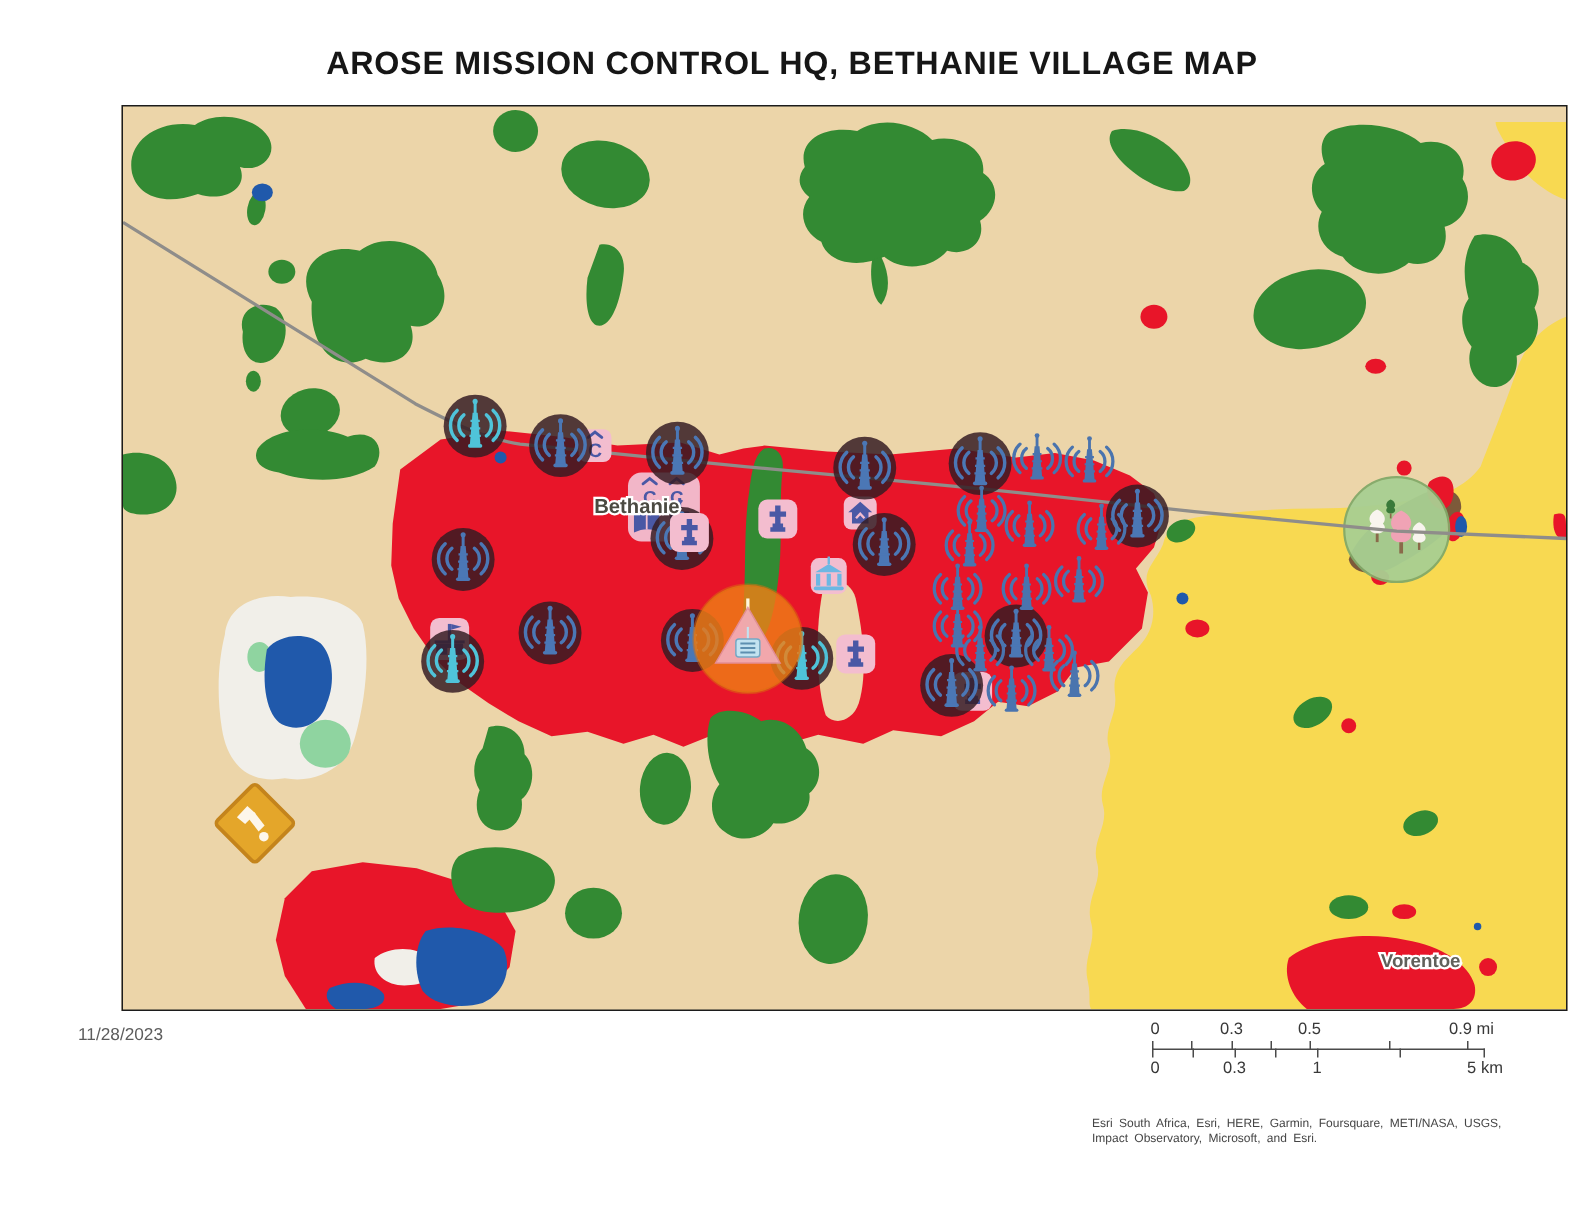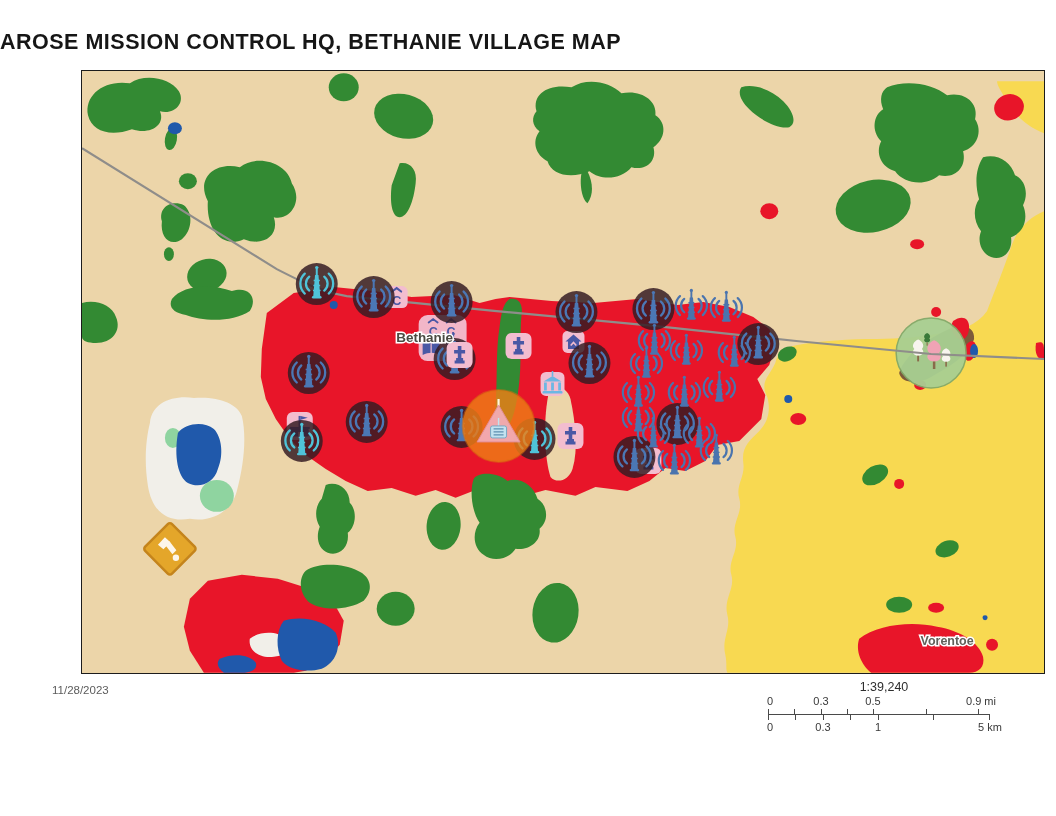--- a/index.html
+++ b/index.html
@@ -1,18 +1,18 @@
 <!DOCTYPE html>
 <html style="--landTan: #ecd5a9; --vegetation: #338a33; --builtRed: #e81529; --cropYellow: #f8d951; --waterBlue: #2059ab; --panWhite: #f1efe9; --panGreen: #8fd4a0; --roadGray: #8f8d8a; --markerDark: #351c22; --towerBlue: #4b77b5; --towerTeal: #4fc3d9; --towerSteel: #4a74ae; --badgePink: #f3bdcf; --badgeBlue: #4a58a5; --bankBlue: #6cb7e3; --hqOrange: #ee7e16; --mineAmber: #e4a62a; --mineBorder: #c4841c; --parkFill: #a8cf92; --parkRim: #83a969; --treePink: #f0a3b5; --brown: #7d5a3a;"><head>
 <meta charset="utf-8">
 <style>
   html,body{margin:0;padding:0;background:#ffffff;width:1056px;height:816px;overflow:hidden;
     font-family:"Liberation Sans", sans-serif;}
   .page{position:relative;width:1056px;height:816px;background:#fff;}
-  .map-title{position:absolute;top:30px;left:0;width:100%;text-align:left;
+  .map-title{position:absolute;top:30px;left:0;width:100%;text-align:center;
     font-size:21.5px;font-weight:700;letter-spacing:0.5px;color:#161616;}
   .map-frame{position:absolute;left:45px;top:70px;width:962px;height:602px;
     border:1.5px solid #1c1c1c;background:#ecd5a9;margin-left:36px;}
   .map-frame svg{display:block;width:100%;height:100%;}
   .veg{fill:var(--vegetation);}
   .red{fill:var(--builtRed);}
   .yellow{fill:var(--cropYellow);}
   .blue{fill:var(--waterBlue);}
   .tan{fill:var(--landTan);}
   .pan{fill:var(--panWhite);}
@@ -281,21 +281,20 @@
       <g>
         <text class="place-label" x="343" y="271">Bethanie</text>
         <text class="place-label small" x="866" y="574">Vorentoe</text>
       </g>
     </svg>
   </div>
 
   <div class="map-date">11/28/2023</div>
 
   <div class="scalebar">
-    <div class="ratio">1:39,240</div>
     <div class="row">
       <span style="left:2px">0</span>
       <span style="left:53px">0.3</span>
       <span style="left:105px">0.5</span>
       <span style="left:213px">0.9 mi</span>
     </div>
     <div class="barline">
       <div class="baseline"></div>
       <span class="tick up" style="left:0px"></span>
         <span class="tick up" style="left:26px"></span>
@@ -313,13 +312,17 @@
       <span class="tick dn" style="left:221px"></span>
     </div>
     <div class="row">
       <span style="left:2px">0</span>
       <span style="left:55px">0.3</span>
       <span style="left:110px">1</span>
       <span style="left:222px">5 km</span>
     </div>
   </div>
 
+  <div class="attribution">
+    <div>Esri South Africa, Esri, HERE, Garmin, Foursquare, METI/NASA, USGS,</div>
+    <div>Impact Observatory, Microsoft, and Esri.</div>
+  </div>
 </div>
 
 </body></html>

